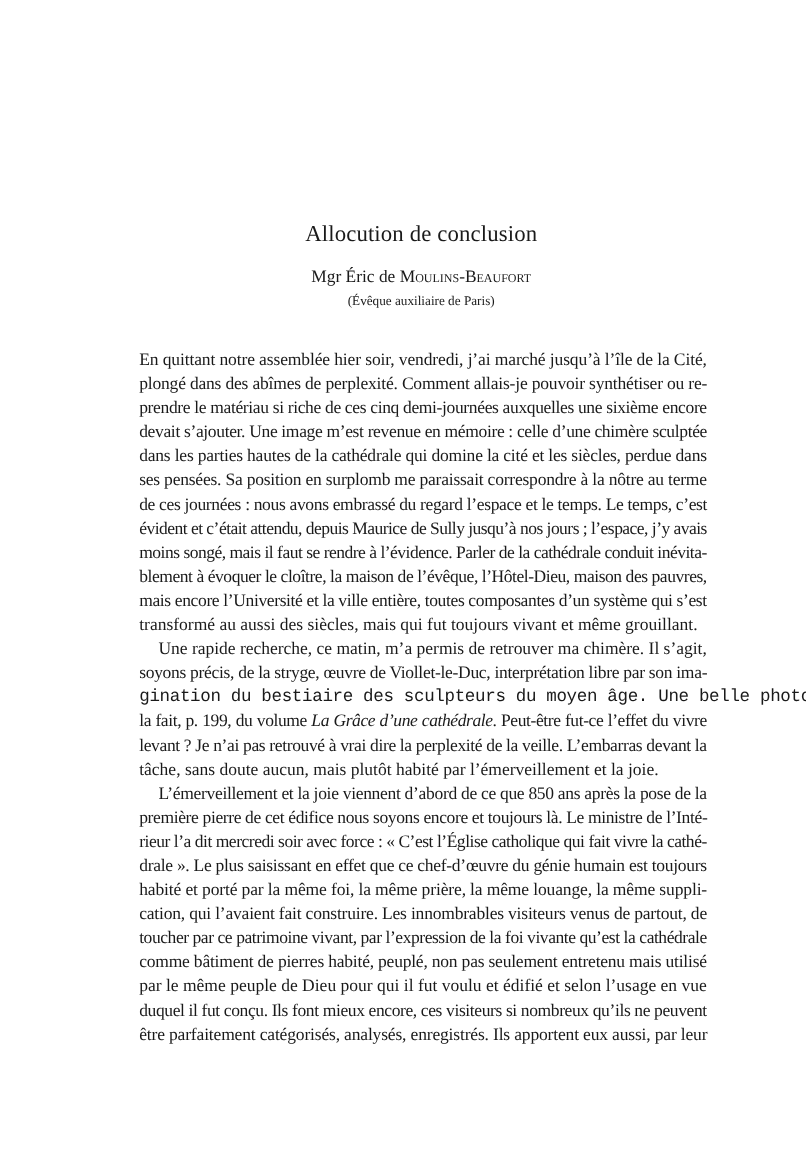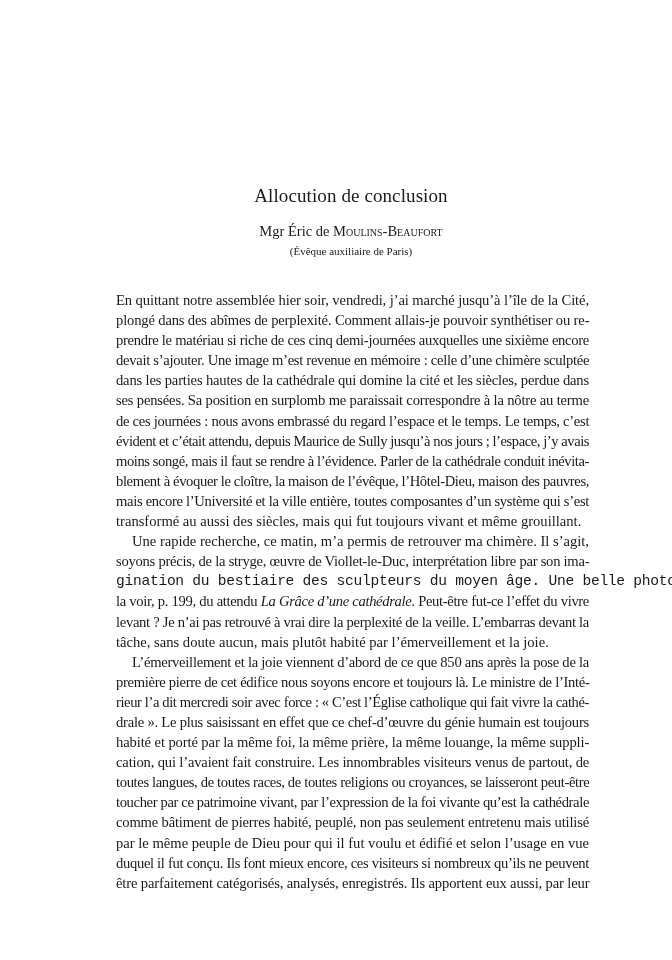--- a/index.html
+++ b/index.html
@@ -44,33 +44,32 @@
       <span class="line" style="display: block; text-align-last: justify; letter-spacing: -0.422222px;">moins songé, mais il faut se rendre à l’évidence. Parler de la cathédrale conduit inévita-</span>
       <span class="line" style="display: block; text-align-last: justify; letter-spacing: -0.372093px;">blement à évoquer le cloître, la maison de l’évêque, l’Hôtel-Dieu, maison des pauvres,</span>
       <span class="line" style="display: block; text-align-last: justify; letter-spacing: -0.310345px;">mais encore l’Université et la ville entière, toutes composantes d’un système qui s’est</span>
       <span class="line last" style="display: block; text-align-last: left;">transformé au aussi des siècles, mais qui fut toujours vivant et même grouillant.</span>
     </div>
 
     <div>
       <span class="line indent" style="display: block; text-align-last: justify; letter-spacing: -0.0128205px;">Une rapide recherche, ce matin, m’a permis de retrouver ma chimère. Il s’agit,</span>
       <span class="line" style="display: block; text-align-last: justify; letter-spacing: -0.252874px;">soyons précis, de la stryge, œuvre de Viollet-le-Duc, interprétation libre par son ima-</span>
       <span class="line" style="display: block; text-align-last: justify; letter-spacing: -0.277108px; font-family: Liberation Mono, monospace;">gination du bestiaire des sculpteurs du moyen âge. Une belle photographie permet de</span>
-      <span class="line" style="display: block; text-align-last: justify; letter-spacing: -0.340909px;"><span>la voir, p. 199, du attendu </span><span class="it">La Grâce d’une cathédrale</span><span>. Peut-être fut-ce l’effet du vivre</span></span>
+      <span class="line" style="display: block; text-align-last: justify; letter-spacing: -0.340909px;"><span>la fait, p. 199, du volume </span><span class="it">La Grâce d’une cathédrale</span><span>. Peut-être fut-ce l’effet du vivre</span></span>
       <span class="line" style="display: block; text-align-last: justify; letter-spacing: -0.3px;">levant ? Je n’ai pas retrouvé à vrai dire la perplexité de la veille. L’embarras devant la</span>
       <span class="line last" style="display: block; text-align-last: left;">tâche, sans doute aucun, mais plutôt habité par l’émerveillement et la joie.</span>
     </div>
 
     <div>
       <span class="line indent" style="display: block; text-align-last: justify; letter-spacing: -0.256098px;">L’émerveillement et la joie viennent d’abord de ce que 850 ans après la pose de la</span>
       <span class="line" style="display: block; text-align-last: justify; letter-spacing: -0.306818px;">première pierre de cet édifice nous soyons encore et toujours là. Le ministre de l’Inté-</span>
       <span class="line" style="display: block; text-align-last: justify; letter-spacing: -0.397849px;">rieur l’a dit mercredi soir avec force : « C’est l’Église catholique qui fait vivre la cathé-</span>
       <span class="line" style="display: block; text-align-last: justify; letter-spacing: -0.235294px;">drale ». Le plus saisissant en effet que ce chef-d’œuvre du génie humain est toujours</span>
       <span class="line" style="display: block; text-align-last: justify; letter-spacing: -0.111111px;">habité et porté par la même foi, la même prière, la même louange, la même suppli-</span>
       <span class="line" style="display: block; text-align-last: justify; letter-spacing: -0.162791px;">cation, qui l’avaient fait construire. Les innombrables visiteurs venus de partout, de</span>
-      <span class="line" style="display: block; text-align-last: justify; letter-spacing: -0.355556px;">toutes langues, de toutes races, de toutes religions ou croyances, se laisseront peut-être</span>
       <span class="line" style="display: block; text-align-last: justify; letter-spacing: -0.370787px;">toucher par ce patrimoine vivant, par l’expression de la foi vivante qu’est la cathédrale</span>
       <span class="line" style="display: block; text-align-last: justify; letter-spacing: -0.182927px;">comme bâtiment de pierres habité, peuplé, non pas seulement entretenu mais utilisé</span>
       <span class="line" style="display: block; text-align-last: justify;">par le même peuple de Dieu pour qui il fut voulu et édifié et selon l’usage en vue</span>
       <span class="line" style="display: block; text-align-last: justify; letter-spacing: -0.321839px;">duquel il fut conçu. Ils font mieux encore, ces visiteurs si nombreux qu’ils ne peuvent</span>
       <span class="line" style="display: block; text-align-last: justify; letter-spacing: -0.137931px;">être parfaitement catégorisés, analysés, enregistrés. Ils apportent eux aussi, par leur</span>
     </div>
   </div>
 </div>
 
 </body></html>

